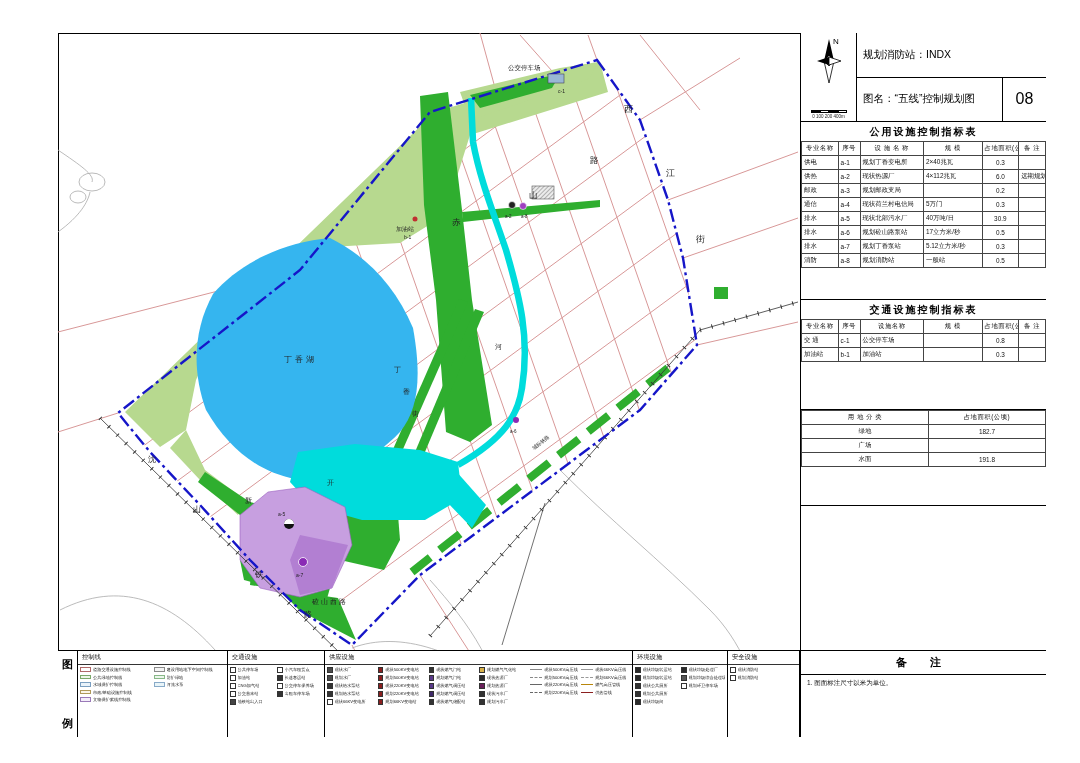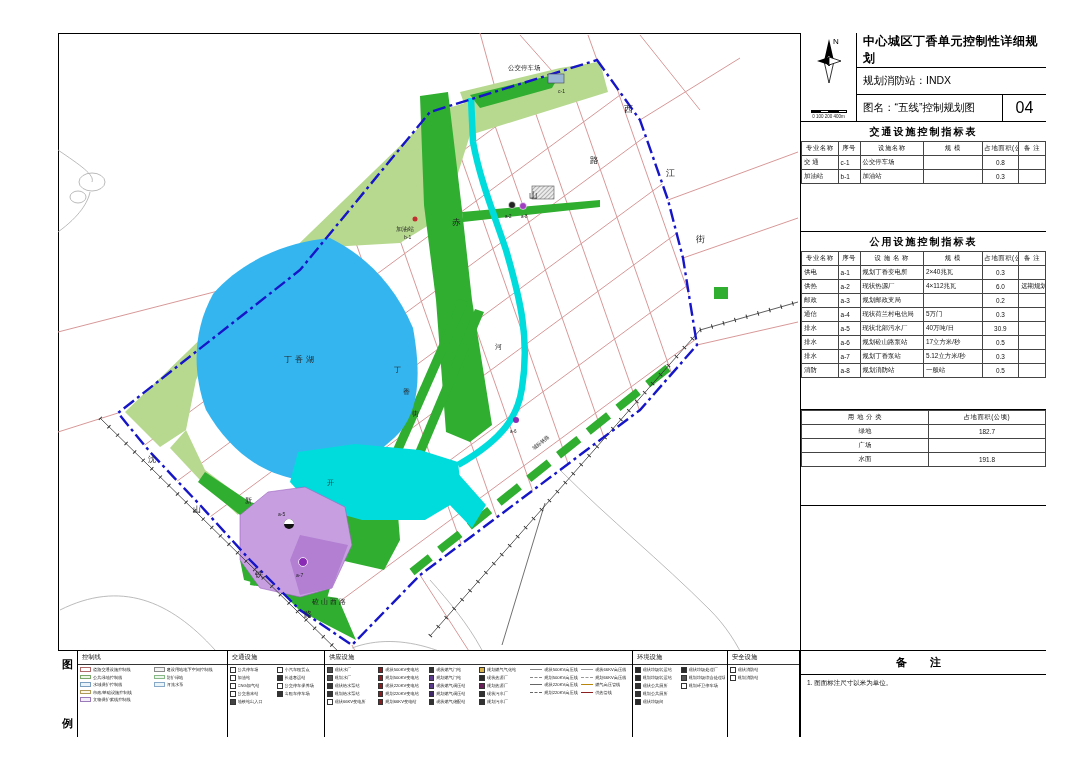--- a/index.html
+++ b/index.html
@@ -215,32 +215,119 @@
               <span></span>
               <span></span>
               <span></span>
               <span></span>
             </div>
           <div class="lab">0 100 200   400m</div>
         </div>
       </div>
       <div class="tb-rows">
         <div class="tb-row">
-            <span class="tb-title">中心城区丁香单元控制性详细规划</span>
-          </div>
-        <div class="tb-row">
             <span class="tb-sub">规划消防站：INDX</span>
           </div>
         <div class="tb-row" style="padding:0;">
           <div class="tb-map">
               <span>图名：“五线”控制规划图</span>
             </div>
-          <div class="tb-num">04</div>
+          <div class="tb-num">08</div>
         </div>
       </div>
+    </div>
+
+    <div class="sec" style="height:178px;">
+      <div class="sec-title">公用设施控制指标表</div>
+      <table class="idx">
+        <colgroup>
+            <col style="width:15%">
+            <col style="width:9%">
+            <col style="width:26%">
+            <col style="width:24%">
+            <col style="width:15%">
+            <col style="width:11%">
+          </colgroup>
+        <thead id="public-head">
+            <tr>
+              <th>专业名称</th>
+              <th>序号</th>
+              <th>设 施 名 称</th>
+              <th>规 模</th>
+              <th>占地面积(公顷)</th>
+              <th>备 注</th>
+            </tr>
+          </thead>
+        <tbody id="public-body">
+            <tr>
+              <td>供电</td>
+              <td>a-1</td>
+              <td>规划丁香变电所</td>
+              <td>2×40兆瓦</td>
+              <td class="num">0.3</td>
+              <td class="num"></td>
+            </tr>
+            <tr>
+              <td>供热</td>
+              <td>a-2</td>
+              <td>现状热源厂</td>
+              <td>4×112兆瓦</td>
+              <td class="num">6.0</td>
+              <td class="num">远期规划保留</td>
+            </tr>
+            <tr>
+              <td>邮政</td>
+              <td>a-3</td>
+              <td>规划邮政支局</td>
+              <td></td>
+              <td class="num">0.2</td>
+              <td class="num"></td>
+            </tr>
+            <tr>
+              <td>通信</td>
+              <td>a-4</td>
+              <td>现状荷兰村电信局</td>
+              <td>5万门</td>
+              <td class="num">0.3</td>
+              <td class="num"></td>
+            </tr>
+            <tr>
+              <td>排水</td>
+              <td>a-5</td>
+              <td>现状北部污水厂</td>
+              <td>40万吨/日</td>
+              <td class="num">30.9</td>
+              <td class="num"></td>
+            </tr>
+            <tr>
+              <td>排水</td>
+              <td>a-6</td>
+              <td>规划砬山路泵站</td>
+              <td>17立方米/秒</td>
+              <td class="num">0.5</td>
+              <td class="num"></td>
+            </tr>
+            <tr>
+              <td>排水</td>
+              <td>a-7</td>
+              <td>规划丁香泵站</td>
+              <td>5.12立方米/秒</td>
+              <td class="num">0.3</td>
+              <td class="num"></td>
+            </tr>
+            <tr>
+              <td>消防</td>
+              <td>a-8</td>
+              <td>规划消防站</td>
+              <td>一般站</td>
+              <td class="num">0.5</td>
+              <td class="num"></td>
+            </tr>
+          </tbody>
+      </table>
     </div>
 
     <div class="sec" style="height:110px;">
       <div class="sec-title">交通设施控制指标表</div>
       <table class="idx">
         <colgroup>
             <col style="width:15%">
             <col style="width:9%">
             <col style="width:26%">
             <col style="width:24%">
@@ -271,110 +358,20 @@
               <td>b-1</td>
               <td>加油站</td>
               <td></td>
               <td class="num">0.3</td>
               <td class="num"></td>
             </tr>
           </tbody>
       </table>
     </div>
 
-    <div class="sec" style="height:178px;">
-      <div class="sec-title">公用设施控制指标表</div>
-      <table class="idx">
-        <colgroup>
-            <col style="width:15%">
-            <col style="width:9%">
-            <col style="width:26%">
-            <col style="width:24%">
-            <col style="width:15%">
-            <col style="width:11%">
-          </colgroup>
-        <thead id="public-head">
-            <tr>
-              <th>专业名称</th>
-              <th>序号</th>
-              <th>设 施 名 称</th>
-              <th>规 模</th>
-              <th>占地面积(公顷)</th>
-              <th>备 注</th>
-            </tr>
-          </thead>
-        <tbody id="public-body">
-            <tr>
-              <td>供电</td>
-              <td>a-1</td>
-              <td>规划丁香变电所</td>
-              <td>2×40兆瓦</td>
-              <td class="num">0.3</td>
-              <td class="num"></td>
-            </tr>
-            <tr>
-              <td>供热</td>
-              <td>a-2</td>
-              <td>现状热源厂</td>
-              <td>4×112兆瓦</td>
-              <td class="num">6.0</td>
-              <td class="num">远期规划保留</td>
-            </tr>
-            <tr>
-              <td>邮政</td>
-              <td>a-3</td>
-              <td>规划邮政支局</td>
-              <td></td>
-              <td class="num">0.2</td>
-              <td class="num"></td>
-            </tr>
-            <tr>
-              <td>通信</td>
-              <td>a-4</td>
-              <td>现状荷兰村电信局</td>
-              <td>5万门</td>
-              <td class="num">0.3</td>
-              <td class="num"></td>
-            </tr>
-            <tr>
-              <td>排水</td>
-              <td>a-5</td>
-              <td>现状北部污水厂</td>
-              <td>40万吨/日</td>
-              <td class="num">30.9</td>
-              <td class="num"></td>
-            </tr>
-            <tr>
-              <td>排水</td>
-              <td>a-6</td>
-              <td>规划砬山路泵站</td>
-              <td>17立方米/秒</td>
-              <td class="num">0.5</td>
-              <td class="num"></td>
-            </tr>
-            <tr>
-              <td>排水</td>
-              <td>a-7</td>
-              <td>规划丁香泵站</td>
-              <td>5.12立方米/秒</td>
-              <td class="num">0.3</td>
-              <td class="num"></td>
-            </tr>
-            <tr>
-              <td>消防</td>
-              <td>a-8</td>
-              <td>规划消防站</td>
-              <td>一般站</td>
-              <td class="num">0.5</td>
-              <td class="num"></td>
-            </tr>
-          </tbody>
-      </table>
-    </div>
-
     <div class="sec" style="height:96px;">
       <table class="idx">
         <colgroup>
             <col style="width:52%">
             <col style="width:48%">
           </colgroup>
         <thead id="green-head">
             <tr>
               <th>用 地 分 类</th>
               <th>占地面积(公顷)</th>

